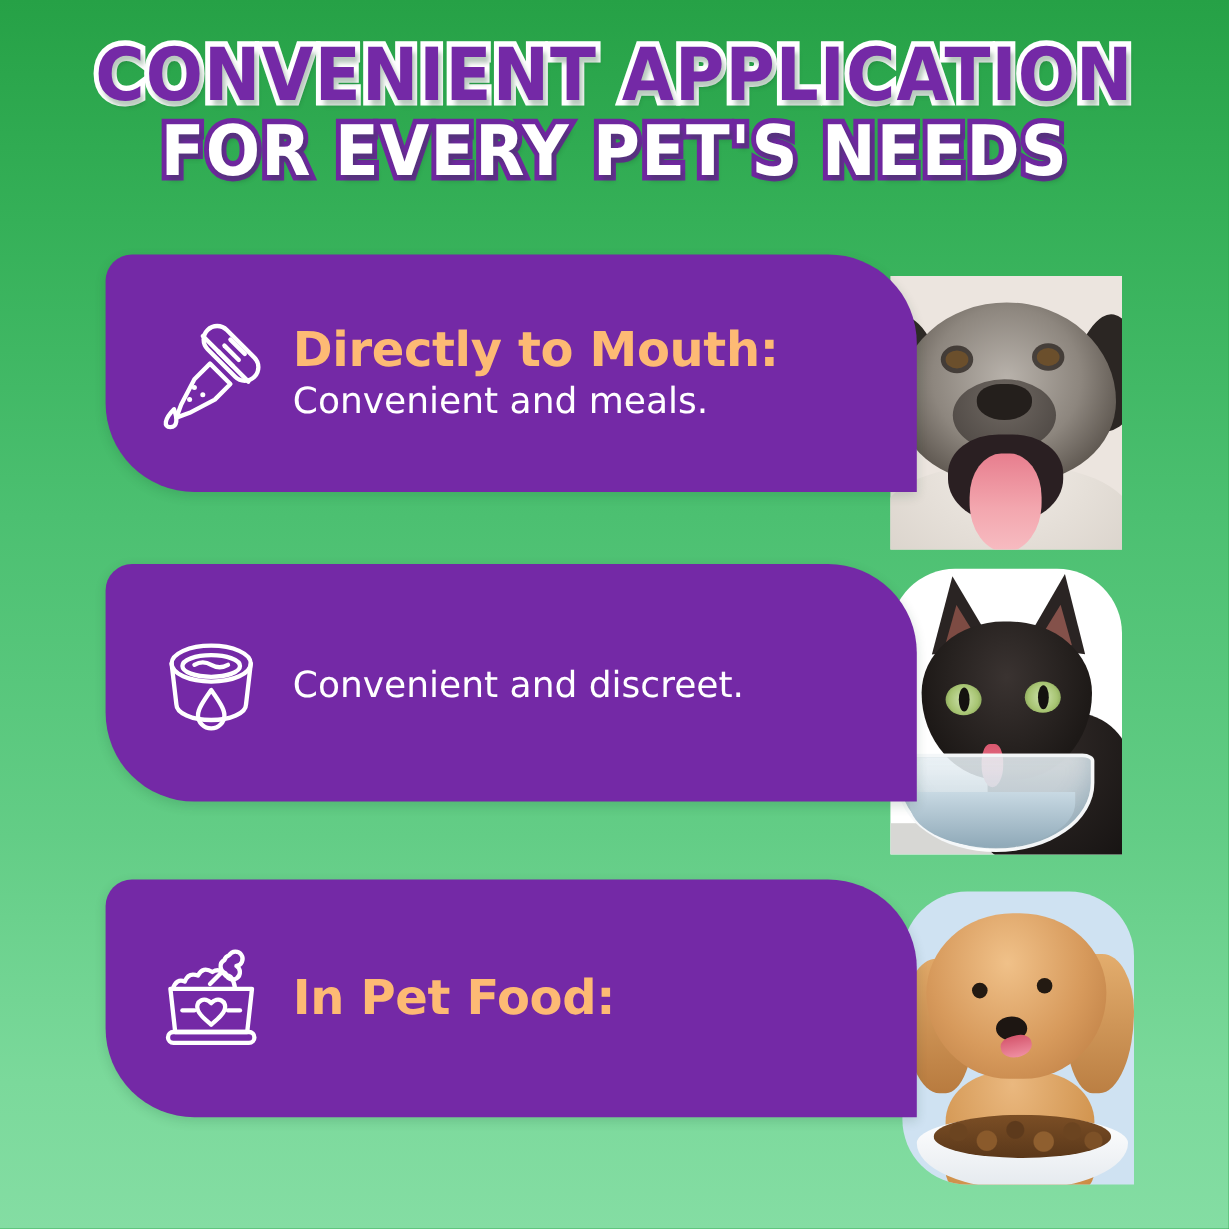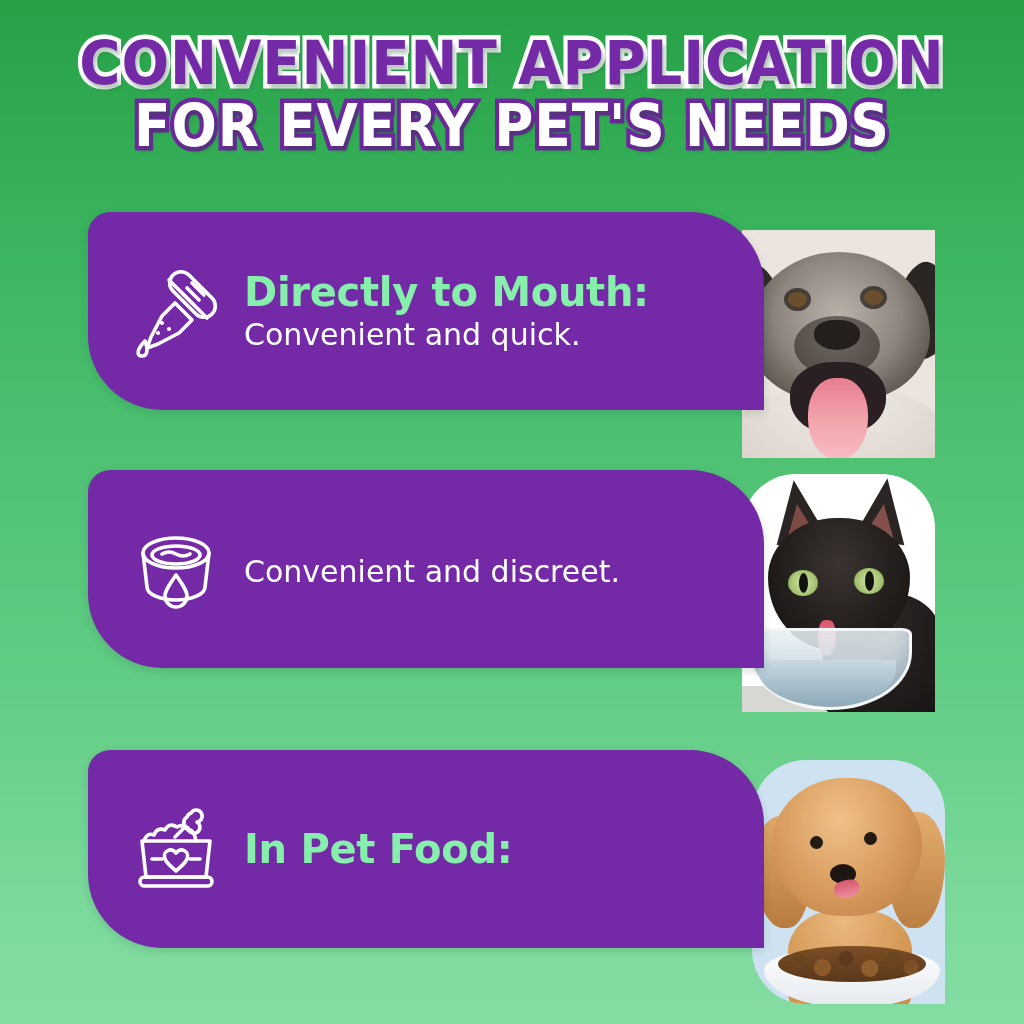--- a/index.html
+++ b/index.html
@@ -39,21 +39,21 @@
     color:#ffffff;
     -webkit-text-stroke:9px #6f279f;
     paint-order:stroke fill;
     text-shadow:3px 5px 4px rgba(23,80,40,0.28);
   }
 
   
   .row{position:absolute;left:0;width:1024px;height:250px;}
   .row1{top:212px;}
   .row2{top:470px;}
-  .row3{top:750px;}
+  .row3{top:733px;}
 
   
   .photo{
     position:absolute;top:18px;width:193px;height:228px;overflow:hidden;
   }
   .photo-inner{position:absolute;inset:0;}
 
   .p1{left:742px;height:228px;background:#ece5df;border-radius:0 0 0 0;}
   .p2{left:742px;top:4px;height:238px;background:#ffffff;border-radius:54px 54px 0 0;}
   .p3{left:752px;top:10px;height:244px;background:#cfe2f2;border-radius:54px 54px 0 54px;}
@@ -68,21 +68,21 @@
   .card-body{
     position:absolute;inset:0;display:flex;align-items:center;
     padding-left:34px;box-sizing:border-box;
   }
   .icon-box{
     width:108px;height:108px;flex:0 0 108px;
     display:flex;align-items:center;justify-content:center;
   }
   .texts{margin-left:14px;}
   .head{
-    color:#86efac;font-size:40px;font-weight:700;
+    color:#fdba74;font-size:40px;font-weight:700;
     letter-spacing:-0.3px;line-height:1.06;
     font-family:"DejaVu Sans",sans-serif;
   }
   .sub{
     color:#ffffff;font-size:30px;font-weight:400;
     margin-top:4px;line-height:1.1;
     font-family:"DejaVu Sans",sans-serif;
   }
 
   
@@ -210,21 +210,21 @@
             <path d="M41 17 L79 55"></path>
             <path d="M47 40 L34 53 L23 74 L19 85 L30 81 L51 70 L64 57 Z"></path>
             <circle cx="34" cy="60" r="2.1" fill="#fff" stroke="none"></circle>
             <circle cx="41" cy="66" r="2.1" fill="#fff" stroke="none"></circle>
             <circle cx="30" cy="70" r="2.1" fill="#fff" stroke="none"></circle>
             <path d="M17 78 C9 86 8 93 14 93 C20 93 20 86 17 78 Z"></path>
           </svg>
         </div>
         <div class="texts">
           <div class="head">Directly to Mouth:</div>
-          <div class="sub">Convenient and quick.</div>
+          <div class="sub">Convenient and meals.</div>
         </div>
       </div>
     </div>
   </div>
 
   <div class="row row2">
 
     <div class="photo p2">
       <div class="photo-inner">
         <div class="cat-floor"></div>

